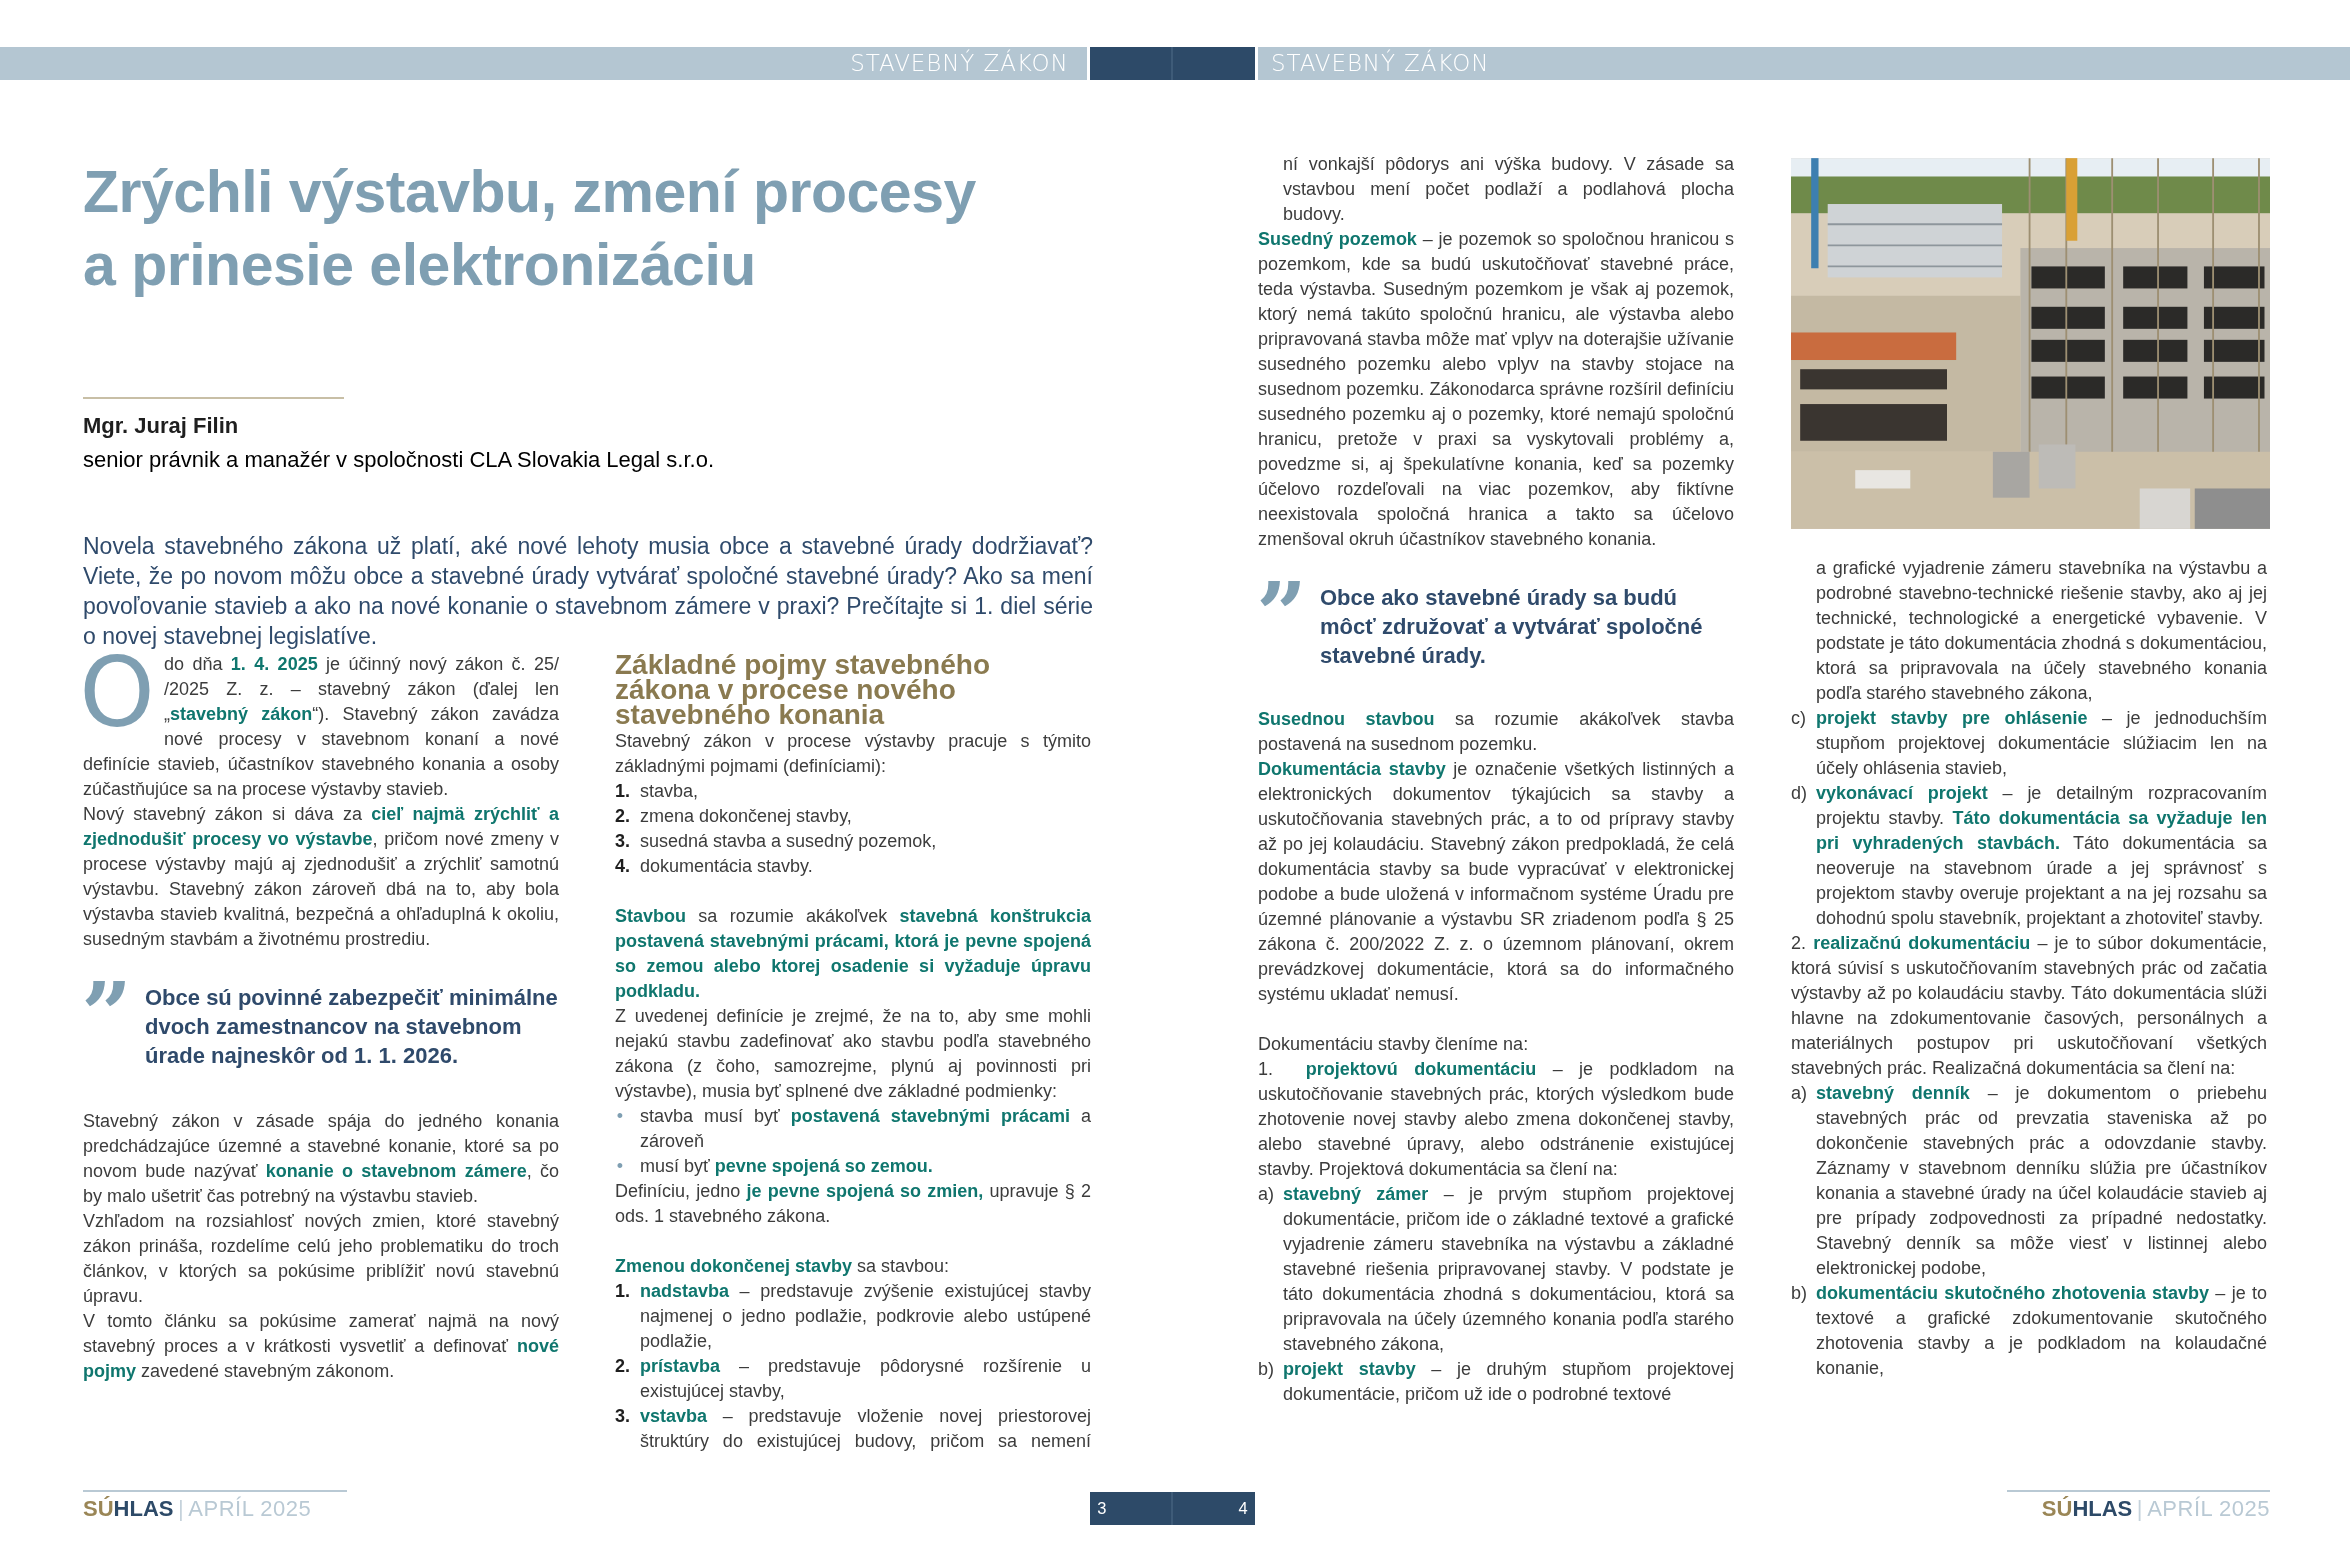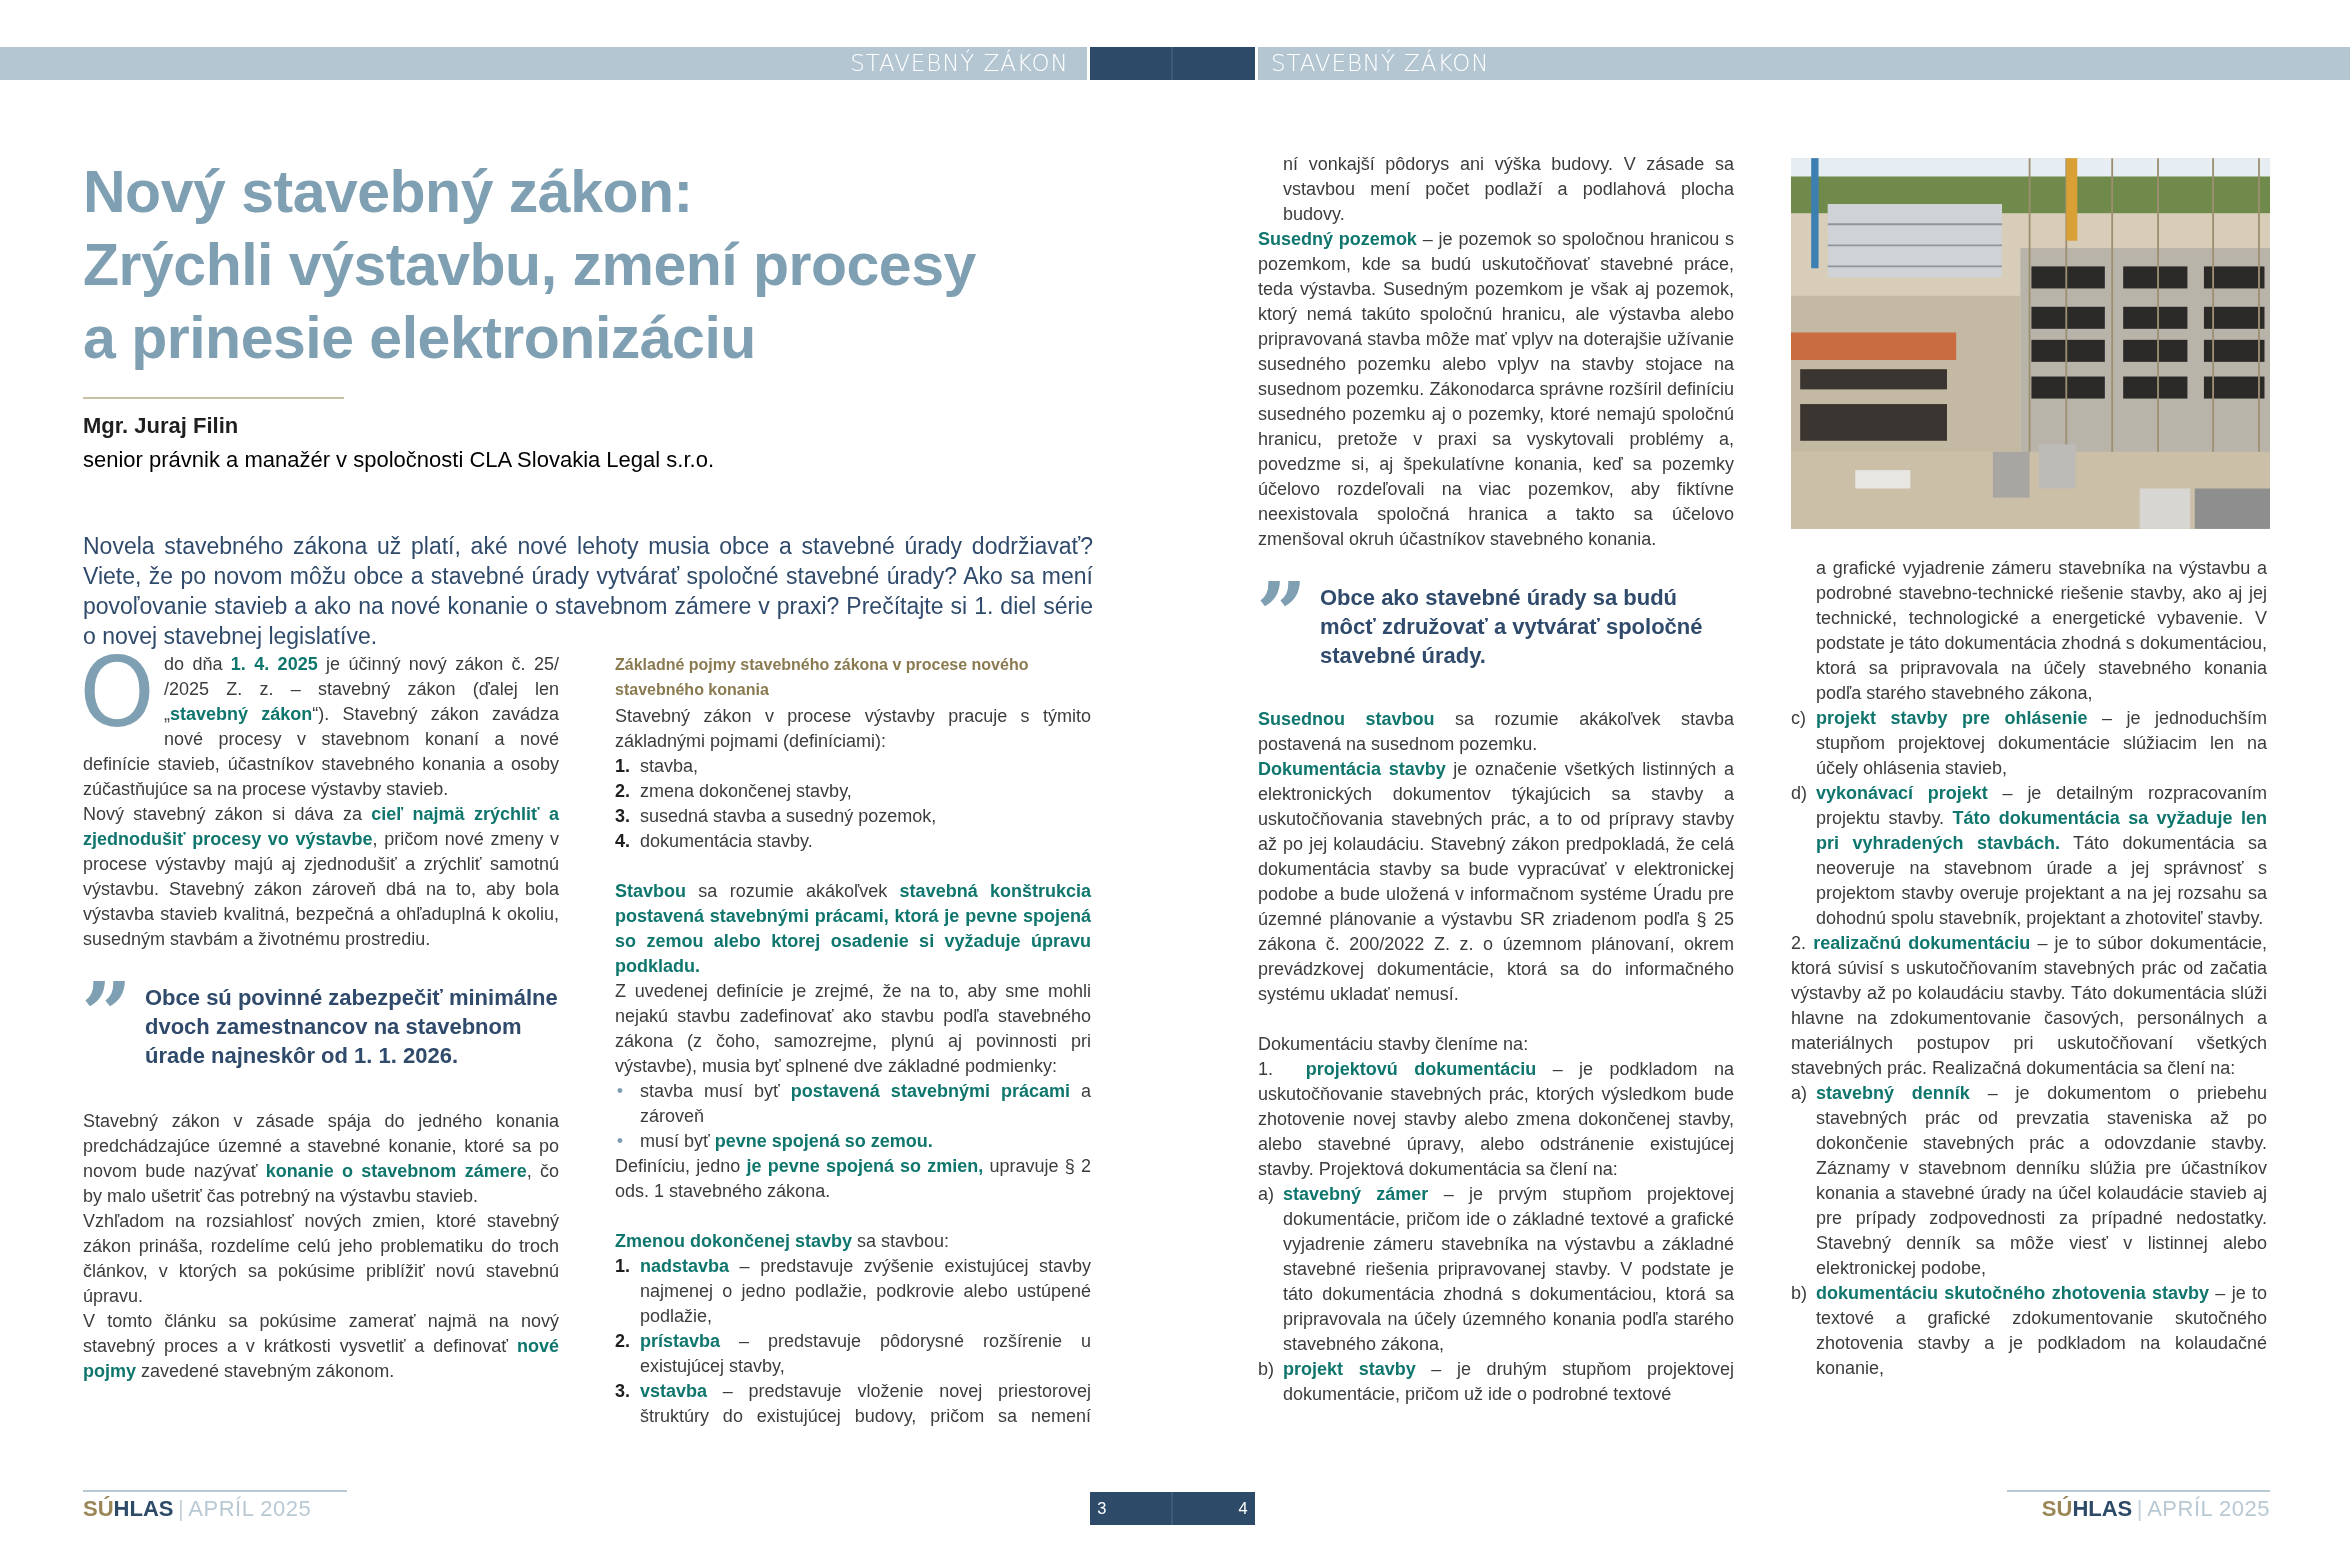--- a/index.html
+++ b/index.html
@@ -29,21 +29,21 @@
   .col b { color: #0f766e; }
   .col1 { left: 83px; top: 652px; width: 476px; }
   .col2 { left: 615px; top: 652px; width: 476px; }
   .col3 { left: 1258px; top: 152px; width: 476px; }
   .col4 { left: 1791px; top: 556px; width: 476px; }
   .p { margin: 0; }
   .gap { height: 25px; }
 
   .dropcap { float: left; font-size: 96px; line-height: 75px; height: 75px; color: #7f9fb2; font-weight: normal; margin: 3.7px 9.2px 0 -3.7px; font-family: "DejaVu Sans", sans-serif; }
 
-  .subhead { font-size: 16px; line-height: 25px; font-weight: bold; color: #8a7a50; text-align: left; margin-bottom: 1.8px; }
+  .subhead { font-size: 28px; line-height: 25px; font-weight: bold; color: #8a7a50; text-align: left; margin-bottom: 1.8px; }
 
   .quote { position: relative; padding-left: 62px; font-size: 22px; line-height: 29px; font-weight: bold; color: #2f4a6b; text-align: left; }
   .quote .qmark { position: absolute; left: -1.8px; top: -13px; font-size: 88px; line-height: 88px; color: #7f9fb2; font-family: "DejaVu Serif", serif; font-weight: bold; }
 
   .ol { list-style: none; }
   .ol li { position: relative; padding-left: 25px; }
   .ol li .n { position: absolute; left: 0; top: 0; font-weight: bold; color: #1e1e1e; }
   .ol.alpha li { padding-left: 25px; }
   .ol.alpha li .n { font-weight: normal; color: #3c3c3c; }
   .ul { list-style: none; }
@@ -76,21 +76,20 @@
   <span class="band-title">STAVEBNÝ ZÁKON</span>
 </div>
 <div class="band-dark">
     <div class="split"></div>
   </div>
 <div class="band right">
   <span class="band-title">STAVEBNÝ ZÁKON</span>
 </div>
 
 <div class="headline">
-  <div>Nový stavebný zákon:</div>
   <div>Zrýchli výstavbu, zmení procesy</div>
   <div>a prinesie elektronizáciu</div>
 </div>
 <div class="rule-tan"></div>
 <div class="author-name">Mgr. Juraj Filin</div>
 <div class="author-role">senior právnik a manažér v spoločnosti CLA Slovakia Legal s.r.o.</div>
 <div class="lead">Novela stavebného zákona už platí, aké nové lehoty musia obce a stavebné úrady dodržiavať? Viete, že po novom môžu obce a stavebné úrady vytvárať spoločné stavebné úrady? Ako sa mení povoľovanie stavieb a ako na nové konanie o stavebnom zámere v praxi? Prečítajte si 1. diel série o novej stavebnej legislatíve.</div>
 
 <div class="col col1">
   <p class="p">

